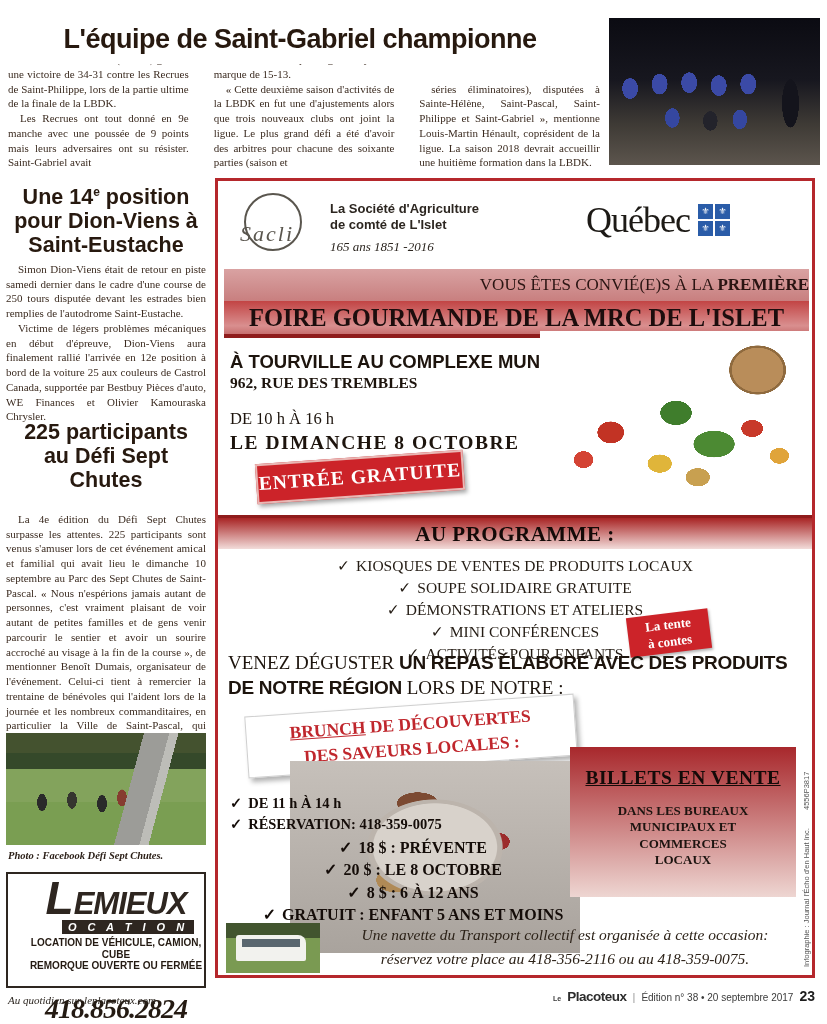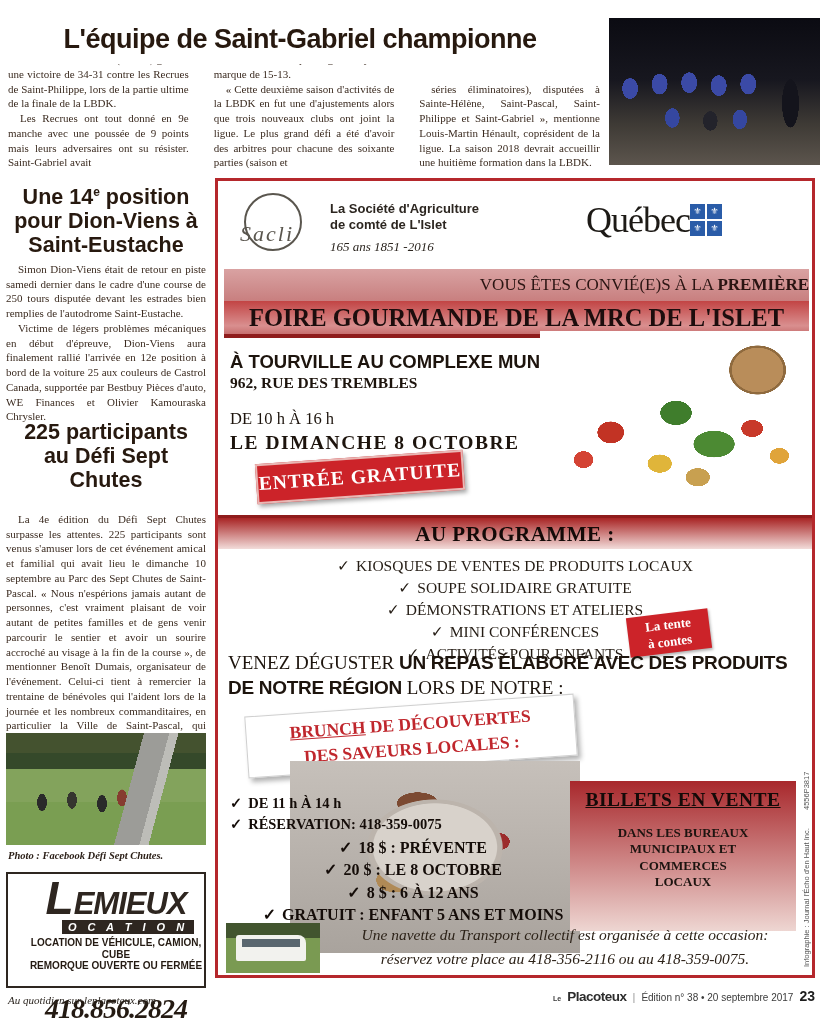--- a/index.html
+++ b/index.html
@@ -52,21 +52,21 @@
   .lem-phone { font-family:Liberation Serif, serif; font-weight:700; font-style:italic; font-size:28px; letter-spacing:-1px; color:#241a12; line-height:1.05;margin-top:22px; }
   .daily-url { position:absolute; left:8px; top:994px; font-style:italic; font-size:11px; color:#2c2620; }
 
   
   .ad { position:absolute; left:215px; top:178px; width:600px; height:800px; border:3px solid #b5282c; background:#fff; }
   .sacli-logo { position:absolute; left:14px; top:10px; width:80px; height:70px; }
   .sacli-circle { position:absolute; left:12px; top:2px; width:58px; height:58px; border:2px solid #5a564e; border-radius:50%; }
   .sacli-script { position:absolute; left:8px; top:30px; font-style:italic; font-size:22px; color:#5a564e; letter-spacing:2px; }
   .org-name { position:absolute; left:112px; top:20px; font-family:"Liberation Sans", sans-serif; font-weight:700; font-size:13px; line-height:1.2; color:#2c2620; }
   .org-years { position:absolute; left:112px; top:58px; font-style:italic; font-size:13px; color:#2c2620; }
-  .quebec { position:absolute; left:368px; top:18px; display:flex; align-items:center; }
+  .quebec { position:absolute; left:368px; top:18px; display:flex; align-items:center; gap:8px; }
   .quebec-word { font-size:36px; color:#1d1a16; letter-spacing:-1px; }
   .quebec-flag { display:grid; grid-template-columns:15px 15px; grid-template-rows:15px 15px; gap:2px; }
   .quebec-flag span { background:#2a5ca8; color:#fff; font-size:9px; line-height:15px; text-align:center; }
 
   .band1 { position:absolute; left:6px; top:88px; width:585px; height:32px; background:linear-gradient(#d9a2a2, #c87f7f); text-align:right; font-size:17px; line-height:32px; color:#2a1412; }
   .band1 b { font-weight:700; }
   .band2 { position:absolute; left:6px; top:120px; width:585px; height:37px; background:linear-gradient(#c24444, #d98f8f 75%, #c76f6f); border-bottom:4px solid #8f1c1c; text-align:center; font-weight:700; font-size:24.5px; line-height:34px; color:#1d0d0d; }
 
   .loc1 { position:absolute; left:12px; top:170px; font-family:"Liberation Sans", sans-serif; font-weight:700; font-size:18.5px; color:#1d140d; }
   .loc2 { position:absolute; left:12px; top:193px; font-weight:700; font-size:15.5px; color:#1d140d; }
@@ -107,21 +107,21 @@
       radial-gradient(34px 18px at 44% 22%, #7c4a32 0 60%, transparent 61%),
       radial-gradient(26px 14px at 62% 30%, #8a4a34 0 60%, transparent 61%),
       radial-gradient(26px 18px at 56% 52%, #c9a23a 0 60%, transparent 61%),
       radial-gradient(18px 14px at 72% 42%, #9c2c2c 0 60%, transparent 61%),
       radial-gradient(30px 20px at 36% 62%, #b08a56 0 60%, transparent 61%),
       linear-gradient(#c6c0ba, #a9a39d);
   }
   .brunch-left { position:absolute; left:12px; top:612px; font-weight:700; font-size:14.5px; line-height:1.45; color:#140c08; }
   .brunch-prices { position:absolute; left:30px; top:656px; width:330px; text-align:center; font-weight:700; font-size:16px; line-height:1.4; color:#140c08; }
 
-  .tickets-box { position:absolute; left:352px; top:600px; width:226px; height:150px; background:linear-gradient(#a8282c, #eed6d2); text-align:center; padding-top:8px; }
+  .tickets-box { position:absolute; left:352px; top:566px; width:226px; height:150px; background:linear-gradient(#a8282c, #eed6d2); text-align:center; padding-top:20px; }
   .tickets-title { font-weight:700; font-size:19.5px; color:#140a08; text-decoration:underline; letter-spacing:0.5px; }
   .tickets-body { margin-top:14px; font-weight:700; font-size:13px; line-height:1.25; color:#1d1410; }
 
   .bus-photo { position:absolute; left:8px; top:742px; width:94px; height:50px; background:linear-gradient(#42552f 0 30%, #7a9a52 30% 100%); }
   .bus-shape { position:absolute; left:10px; top:12px; width:70px; height:26px; background:#f2f2ee; border-radius:3px 8px 2px 2px; }
   .bus-shape::before { content:""; position:absolute; left:6px; top:4px; width:58px; height:8px; background:#5a676f; }
   .shuttle { position:absolute; left:108px; top:742px; width:478px; text-align:center; font-style:italic; font-size:15.5px; line-height:1.55; color:#2c2218; }
 
   .ad-credit { position:absolute; right:1px; bottom:8px; height:240px; writing-mode:vertical-rl; transform:rotate(180deg); font-family:"Liberation Sans", sans-serif; font-size:7.5px; color:#555; display:flex; align-items:center; gap:18px; }
 

